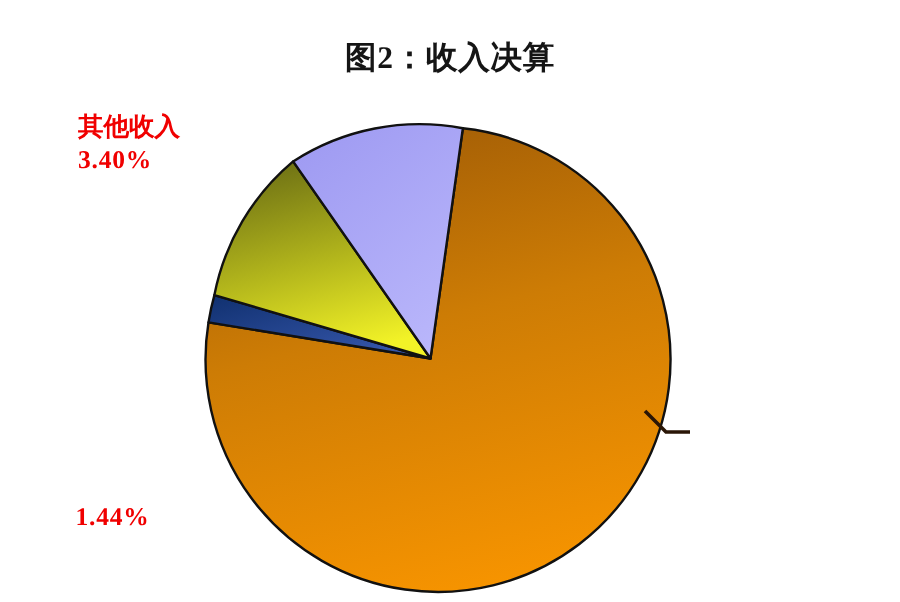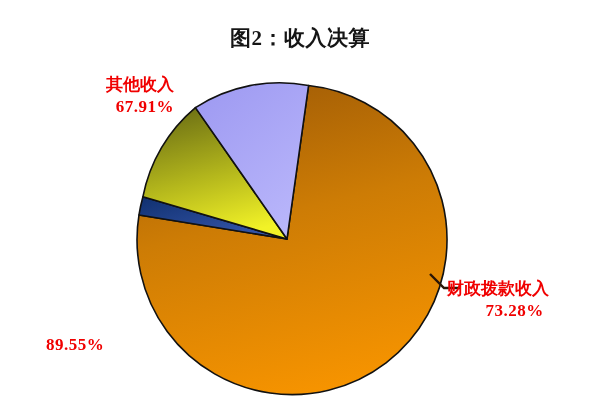--- a/index.html
+++ b/index.html
@@ -48,21 +48,21 @@
     white-space: nowrap;
     font-family: "Liberation Serif", "DejaVu Serif", serif;
   }
   .slice-label .lbl-name {
     display: block;
   }
   .slice-label .lbl-pct {
     display: block;
     letter-spacing: 0.5px;
   }
-  .lbl-other   { left: 52px;  top: 58px;  text-align: right; width: 122px; }
+  .lbl-other   { left: 52px;  top: 58px;  text-align: left; width: 122px; }
   .lbl-career  { left: 22px;  top: 214px; text-align: center; width: 122px; }
   .lbl-subsidy { left: 2px;   top: 318px; text-align: center; width: 146px; }
   .lbl-fiscal  { left: 447px; top: 262px; text-align: left;   width: 150px; }
   .lbl-fiscal .lbl-pct { text-align: center; width: 135px; }
 </style>
 </head>
 <body>
 
 <div id="chart-root">
 
@@ -96,26 +96,22 @@
 
     <path d="M 287 223 L 142.93 180.71 A 155 155 0 0 1 195.42 91.60 Z" fill="url(#gradCareer)" stroke="#111111" stroke-width="1.6" stroke-linejoin="round"></path>
 
     <path d="M 287 223 L 195.42 91.60 A 155 155 0 0 1 308.57 69.49 Z" fill="url(#gradOther)" stroke="#111111" stroke-width="1.6" stroke-linejoin="round"></path>
 
     <path d="M 430 258 L 444 272 L 460 272" fill="none" stroke="#2a1606" stroke-width="2.4"></path>
   </svg>
 
   <div class="slice-label lbl-other">
     <span class="lbl-name">其他收入</span>
-    <span class="lbl-pct">67.91%</span>
+    <span class="lbl-pct">3.40%</span>
   </div>
 
 
   <div class="slice-label lbl-subsidy">
-    <span class="lbl-pct">89.55%</span>
+    <span class="lbl-pct">1.44%</span>
   </div>
 
-  <div class="slice-label lbl-fiscal">
-    <span class="lbl-name">财政拨款收入</span>
-    <span class="lbl-pct">73.28%</span>
-  </div>
 
 </div>
 
 </body></html>

